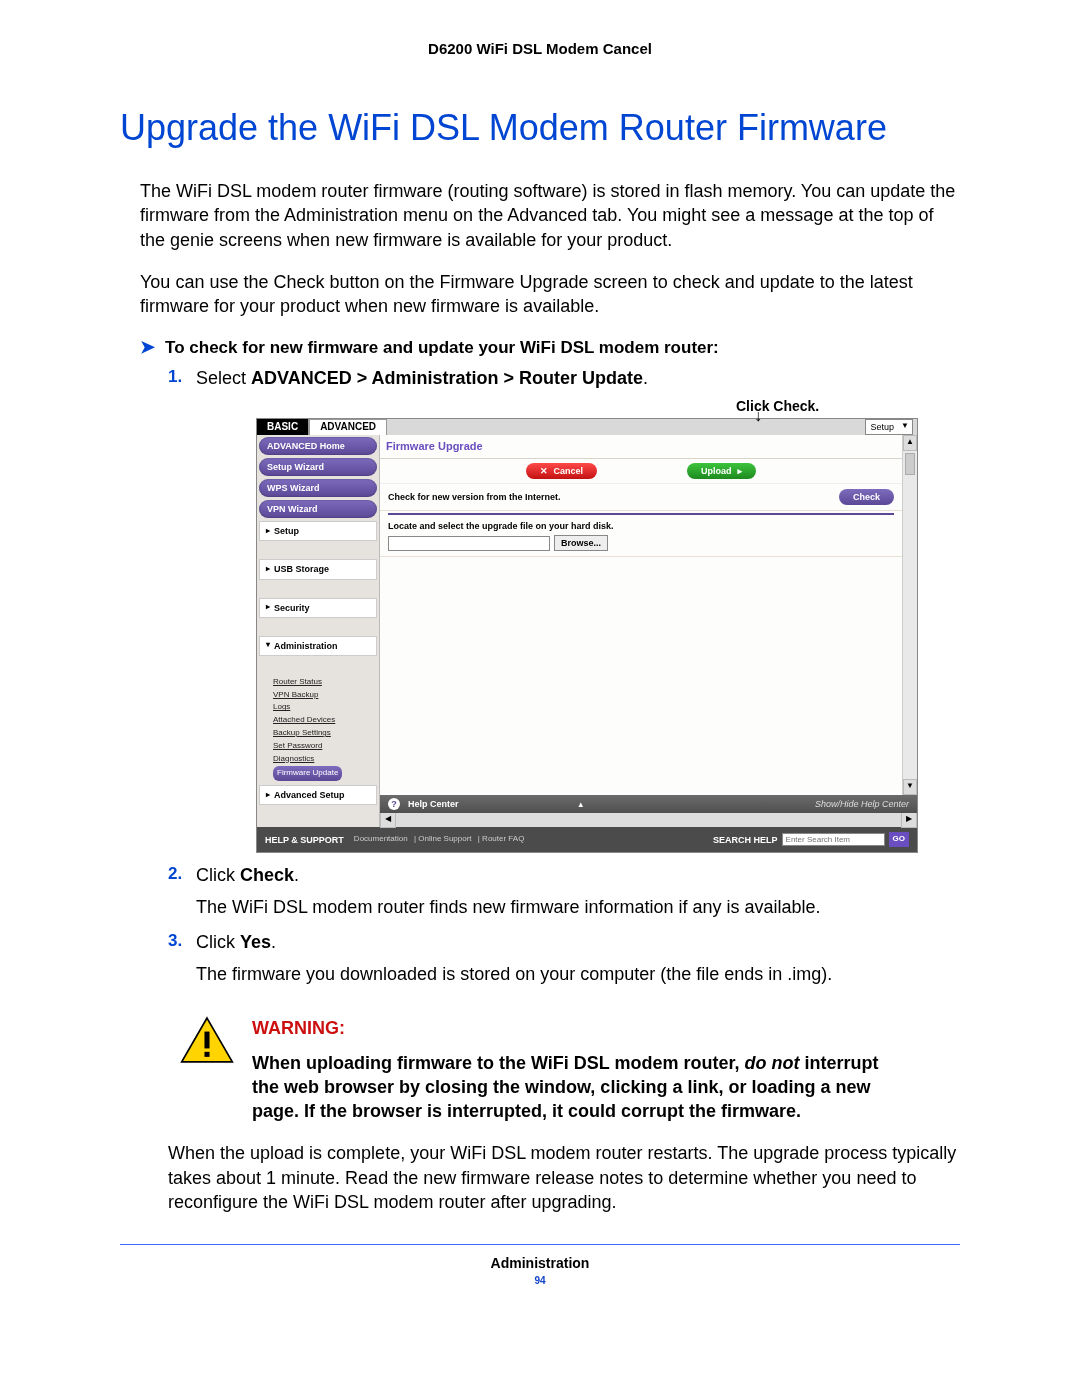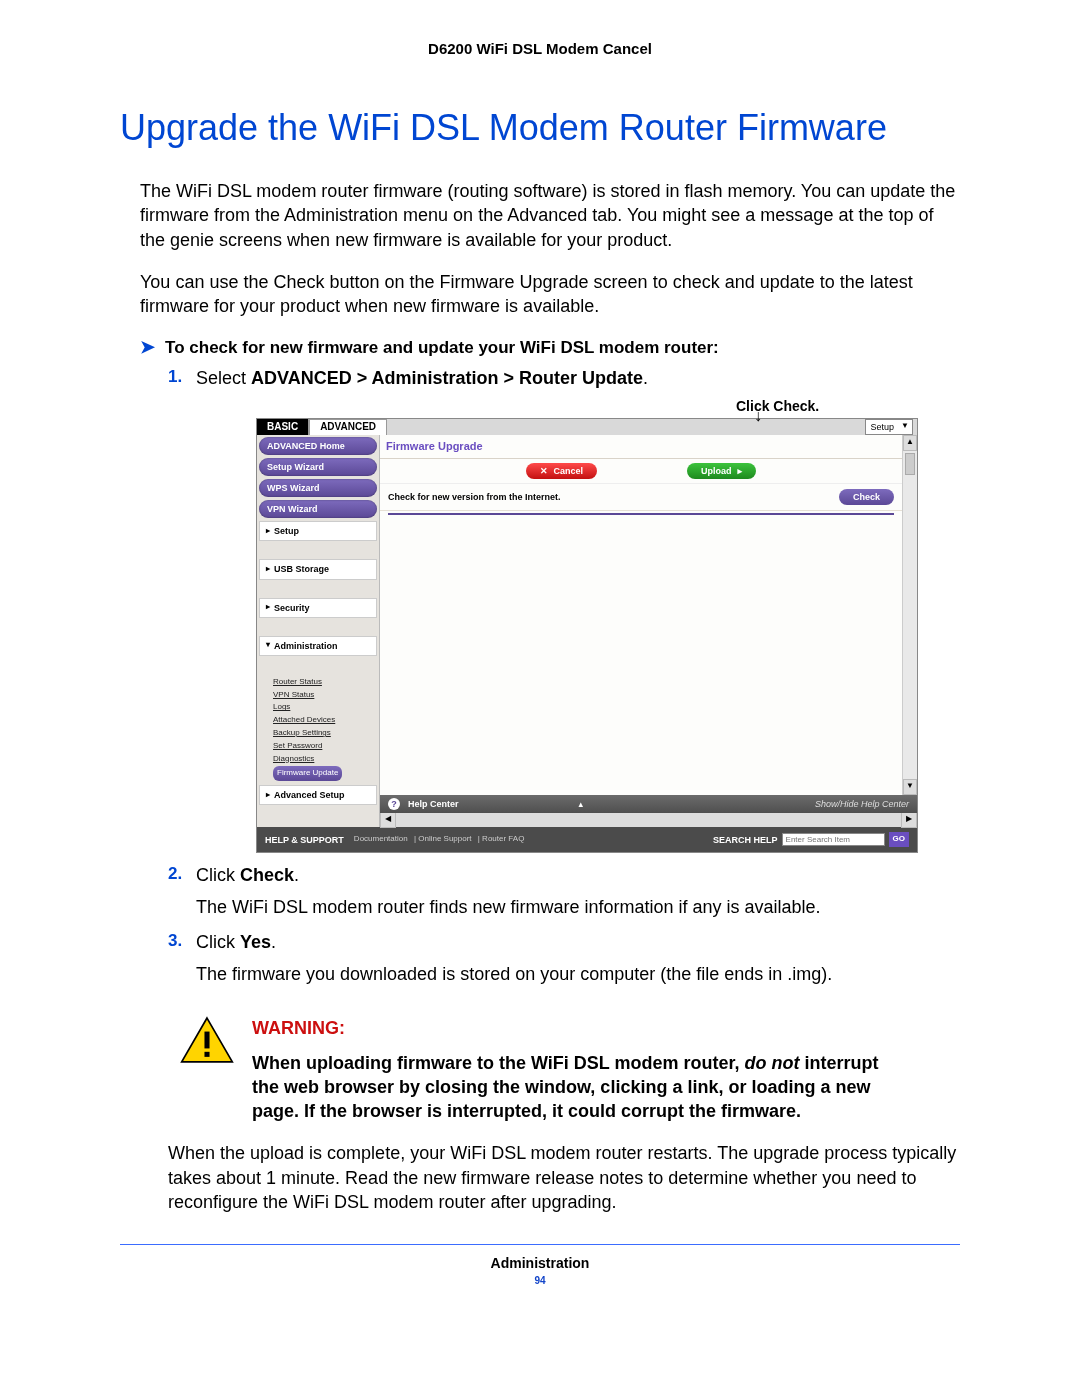--- a/index.html
+++ b/index.html
@@ -269,21 +269,21 @@
             <div class="side-btn">ADVANCED Home</div>
             <div class="side-btn">Setup Wizard</div>
             <div class="side-btn">WPS Wizard</div>
             <div class="side-btn">VPN Wizard</div>
             <div class="side-section">Setup</div>
             <div class="side-section">USB Storage</div>
             <div class="side-section">Security</div>
             <div class="side-section open">Administration</div>
             <div class="sub-items">
               <div>Router Status</div>
-              <div>VPN Status</div>
+              <div>VPN Backup</div>
               <div>Logs</div>
               <div>Attached Devices</div>
               <div>Backup Settings</div>
               <div>Set Password</div>
               <div>Diagnostics</div>
               <div class="active">Firmware Update</div>
             </div>
             <div class="side-section">Advanced Setup</div>
           </div>
 
@@ -300,20 +300,27 @@
                       <span>Upload</span>
                       <span>▸</span>
                     </div>
                 </div>
                 <div class="ss-row check-row">
                   <span class="label">Check for new version from the Internet.</span>
                   <span class="spacer"></span>
                   <div class="pill-btn check">Check</div>
                 </div>
                 <div class="hr-purple"></div>
+                <div class="ss-row" style="display:block;">
+                  <div class="label" style="margin-bottom:3px;">Locate and select the upgrade file on your hard disk.</div>
+                  <div style="display:flex;align-items:center;">
+                    <div class="file-input"></div>
+                    <div class="browse-btn">Browse...</div>
+                  </div>
+                </div>
               </div>
               <div class="ss-scroll-v">
                 <div class="arrbtn">▲</div>
                 <div class="thumb"></div>
                 <div style="flex:1"></div>
                 <div class="arrbtn">▼</div>
               </div>
             </div>
             <div class="help-bar">
               <span class="q">?</span>

